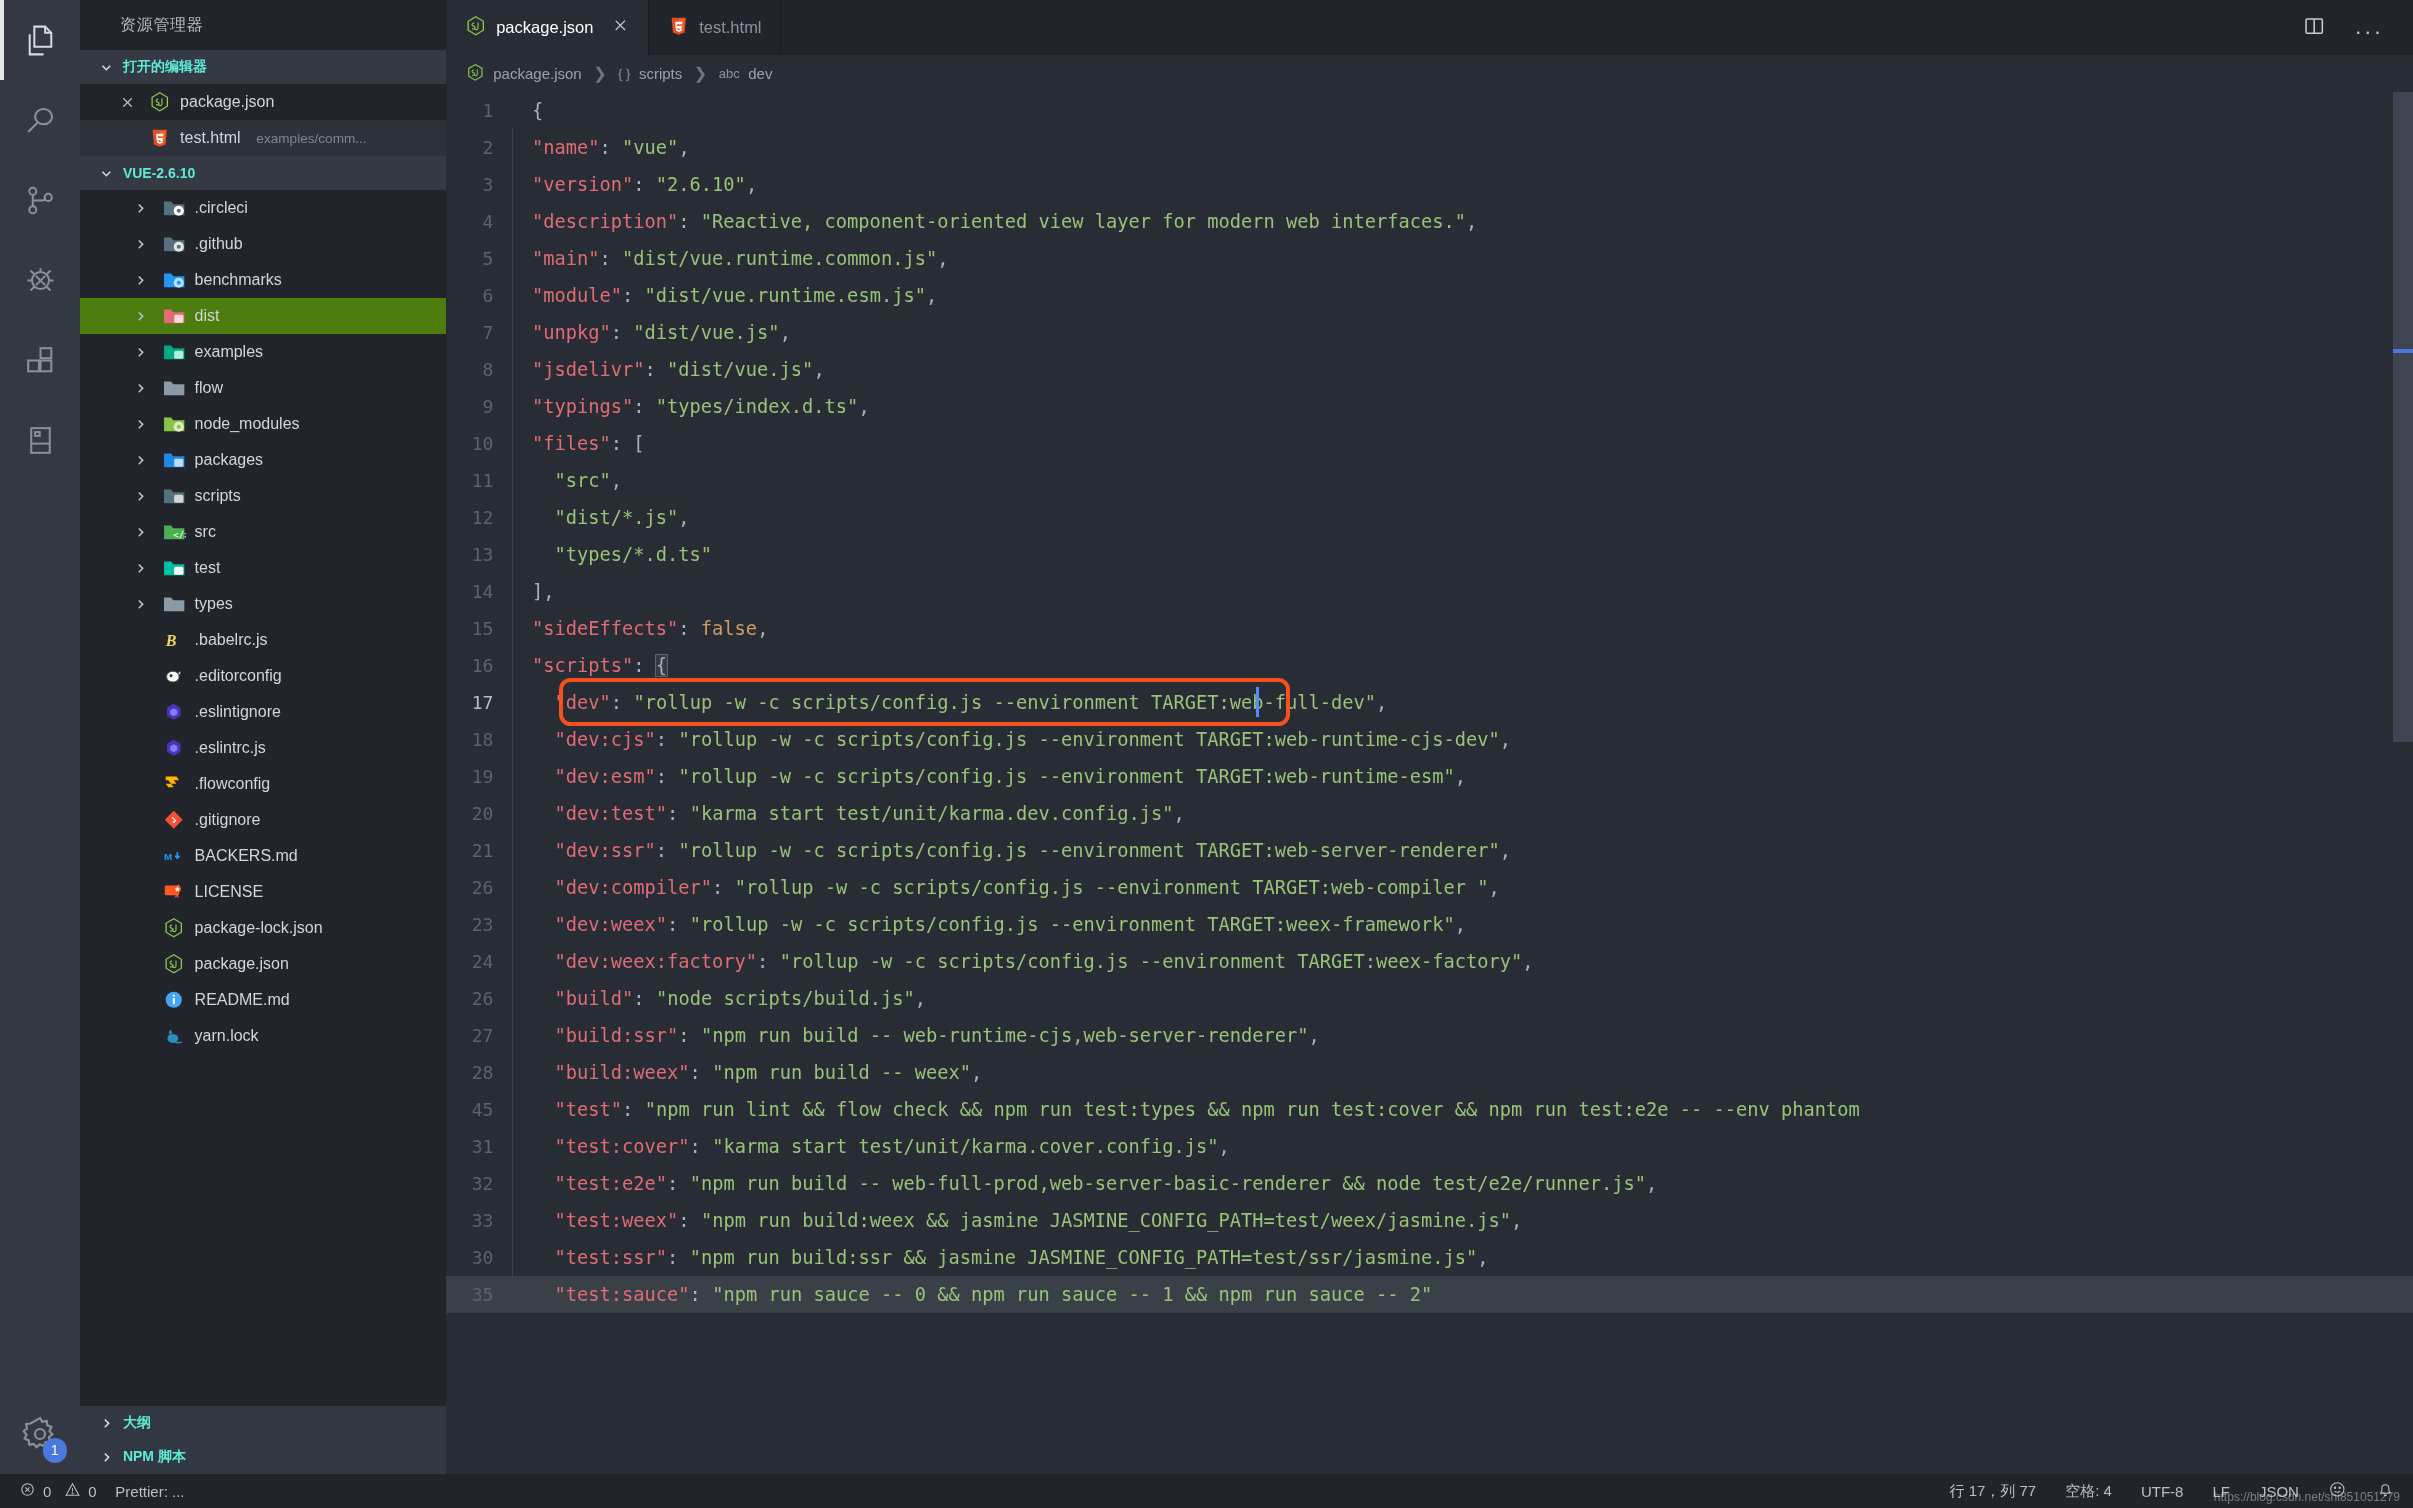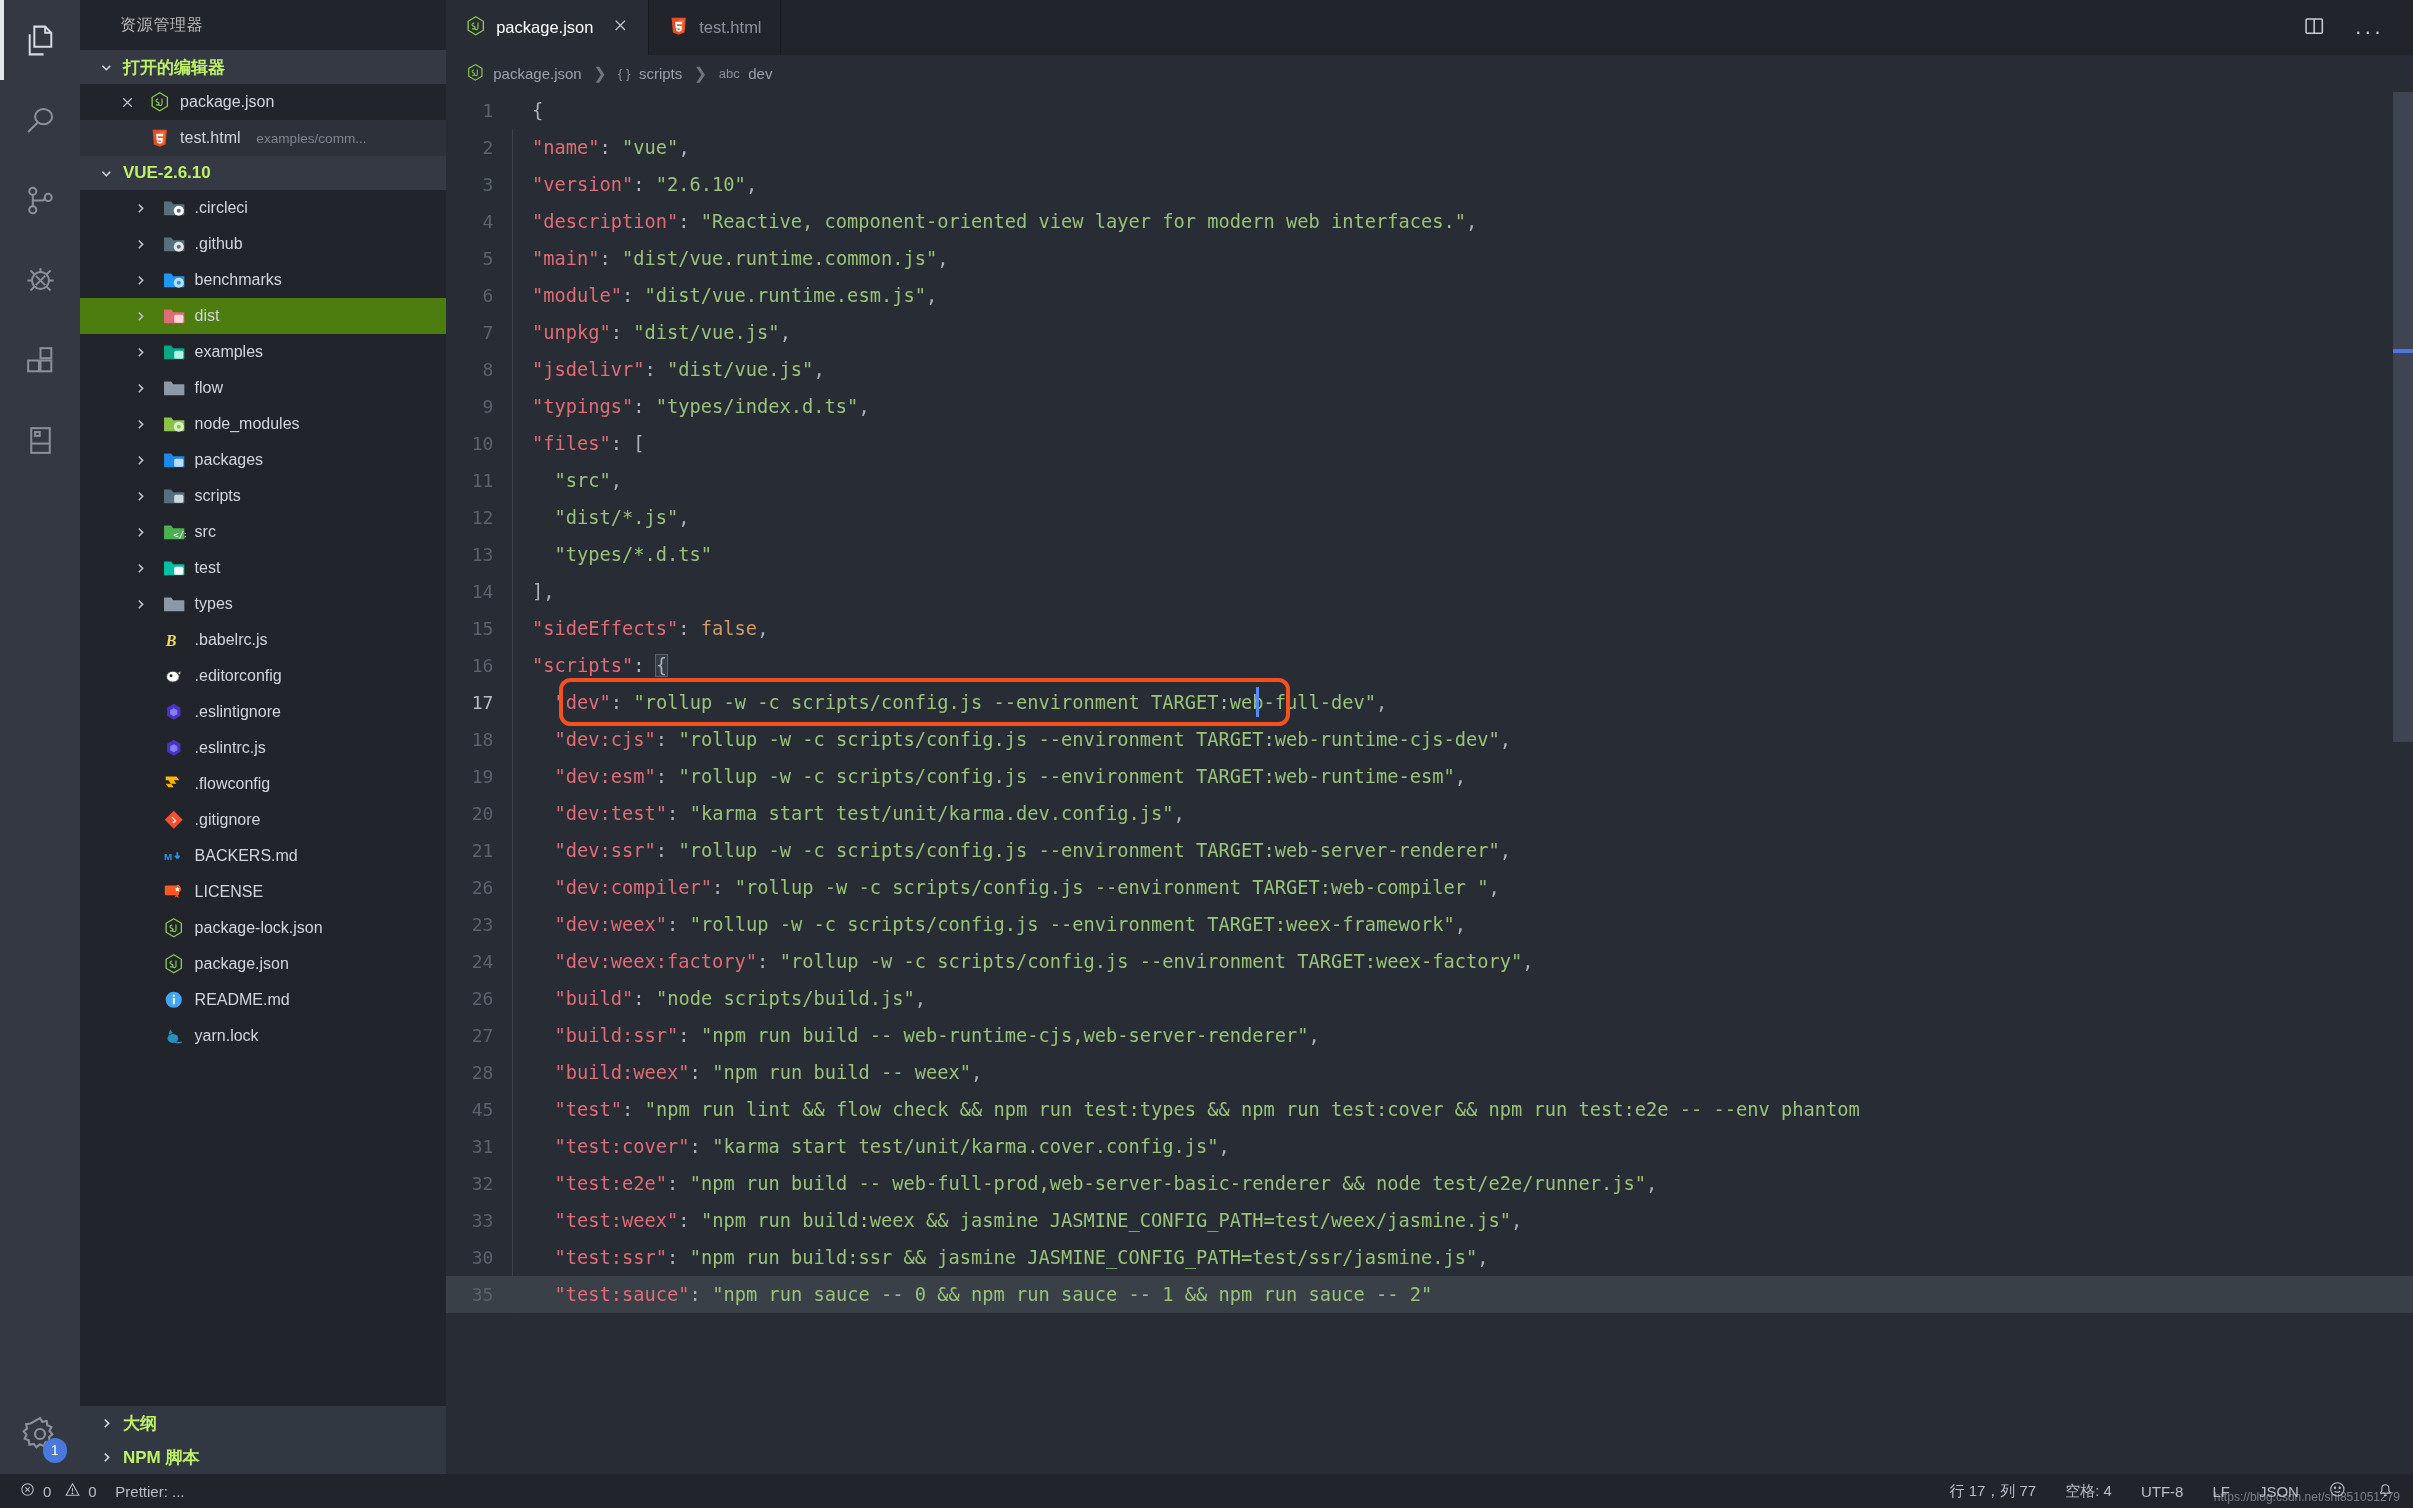--- a/index.html
+++ b/index.html
@@ -38,21 +38,21 @@
   .sidebar {
     width: 366px; flex: 0 0 366px; background: #21252b;
     display: flex; flex-direction: column; min-height: 0;
   }
   .sidebar-title {
     height: 50px; display: flex; align-items: center;
     padding-left: 40px; color: #bbbbbb; font-size: 16px; letter-spacing: 0.7px;
   }
   .section-header {
     height: 34px; display: flex; align-items: center;
-    background: #343944; color: #bef264; font-size: 17px; font-weight: bold;
+    background: #343944; color: #5eead4; font-size: 14px; font-weight: bold;
     padding-left: 17px; gap: 7.2px;
   }
   .section-header.plain { background: #323842; }
   .chev { width: 18.7px; height: 18.7px; flex: 0 0 18.7px; display:inline-block; }
   .chev svg { display:block; }
 
   .open-editors { background: #21252b; }
   .row {
     height: 36px; display: flex; align-items: center; gap: 8.6px;
     color: #c3c9d3; font-size: 16px; white-space: nowrap; position: relative;

